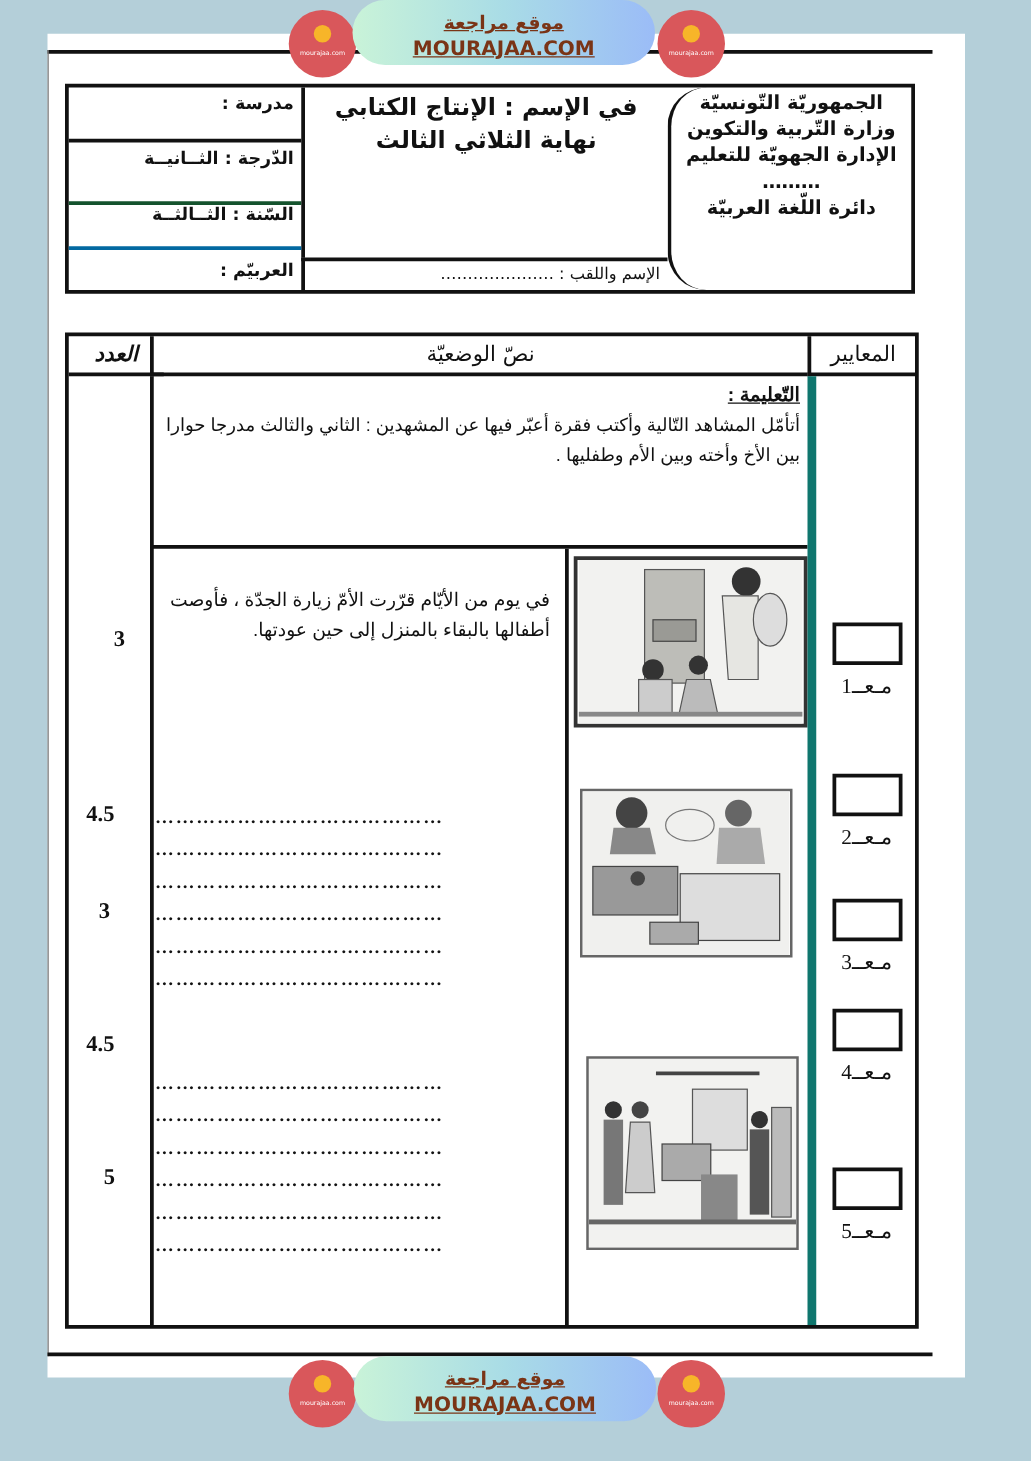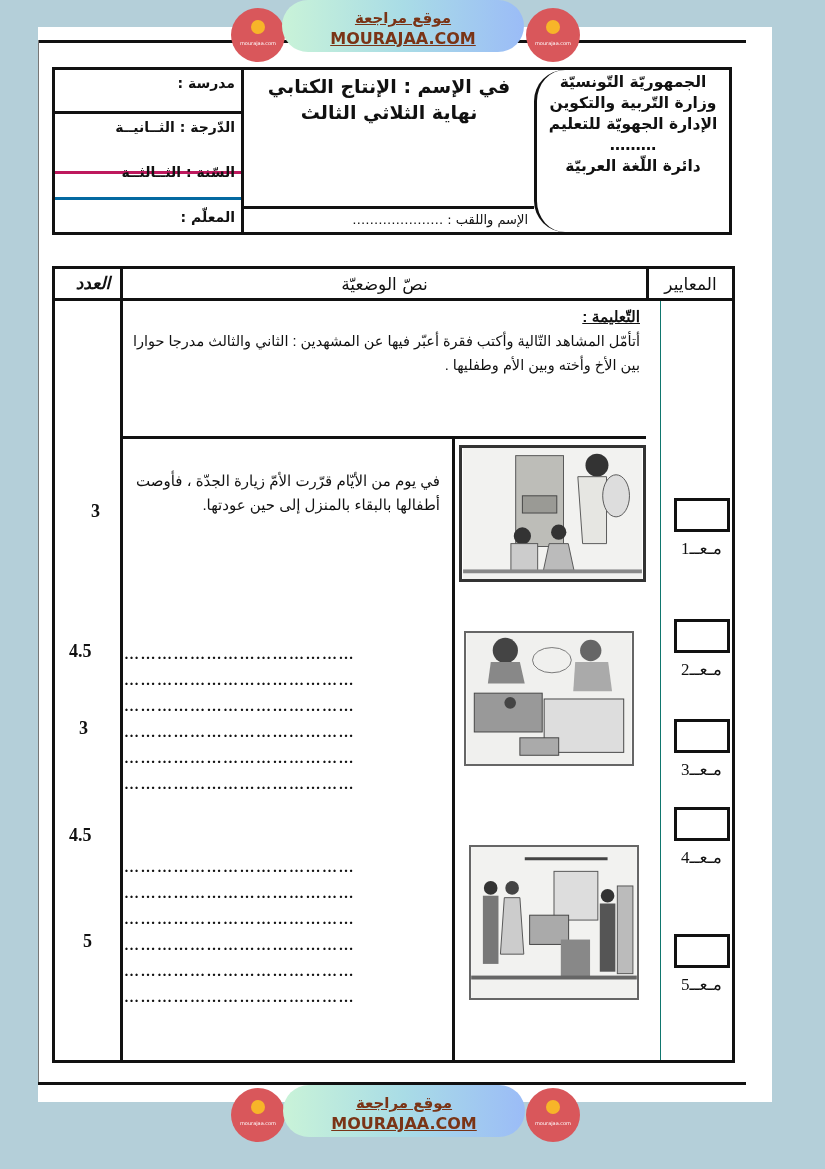--- a/index.html
+++ b/index.html
@@ -21,35 +21,35 @@
     position:absolute; left:52px; top:67px; width:680px; height:168px;
     border:3px solid #111; box-sizing:border-box; direction:rtl;
     font-family:"DejaVu Sans", sans-serif; font-weight:bold; color:#111;
   }
   .hdr .col-right { position:absolute; right:0; top:0; width:195px; height:100%; border-left:3px solid #111; box-sizing:border-box; text-align:center; font-size:15.5px; line-height:21px; padding-top:2px;border-radius:31px; }
   .hdr .col-mid { position:absolute; right:195px; top:0; width:293px; height:136px; border-left:3px solid #111; box-sizing:border-box; text-align:center; font-size:19px; line-height:26px; padding-top:3px; }
   .hdr .name-row { position:absolute; right:195px; top:136px; width:293px; height:26px; border-top:3px solid #111; border-left:3px solid #111; box-sizing:border-box; font-size:13px; font-weight:normal; padding-right:6px; line-height:22px; }
   .hdr .col-left { position:absolute; left:0; top:0; width:186px; height:100%; }
   .hdr .cell { position:absolute; left:0; width:186px; box-sizing:border-box; text-align:right; padding-right:6px; font-size:14px; }
   .hdr .cell.c1 { top:0; height:44px; border-bottom:3px solid #111; line-height:26px; }
-  .hdr .cell.c2 { top:44px; height:60px; border-bottom:3px solid #be185d; line-height:26px; }
+  .hdr .cell.c2 { top:44px; height:50px; border-bottom:3px solid #14532d; line-height:26px; }
   .hdr .cell.c3 { top:89px; height:41px; border-bottom:3px solid #0369a1; line-height:26px; }
   .hdr .cell.c4 { top:136px; height:26px; line-height:22px; }
   .dots-line { letter-spacing:2px; }
 
   
   .mt {
     position:absolute; left:52px; top:266px; width:683px; height:797px;
     border:3px solid #111; box-sizing:border-box; direction:rtl; color:#111;
   }
   .mt .th { position:absolute; top:0; height:32px; border-bottom:3px solid #111; box-sizing:border-box; font-size:17px; text-align:center; line-height:30px; }
   .mt .th.crit { right:0; width:86px; border-left:3px solid #111; }
   .mt .th.text { right:86px; width:526px; border-left:3px solid #111; }
   .mt .th.score { left:0; width:76px;font-style:italic; }
-  .mt .col-crit { position:absolute; right:0; top:32px; width:72px; bottom:0; border-left:1px solid #0f766e; box-sizing:border-box; }
+  .mt .col-crit { position:absolute; right:0; top:32px; width:86px; bottom:0; border-left:7px solid #0f766e; box-sizing:border-box; }
   .mt .col-score { position:absolute; left:0; top:32px; width:68px; bottom:0; border-right:3px solid #111; box-sizing:border-box; direction:ltr; }
   .mt .col-text { position:absolute; right:86px; top:32px; width:526px; bottom:0; }
   .instr { position:absolute; right:0; top:0; width:526px; height:138px; border-bottom:3px solid #111; box-sizing:border-box; padding:4px 6px 0 0; font-size:14.5px; line-height:24px; font-family:"Liberation Sans", sans-serif; }
   .instr .ttl { text-decoration:underline; font-weight:bold; font-size:15.5px; }
   .lower-divider { position:absolute; top:138px; bottom:0; right:191px; width:3px; background:#111; }
   .story { position:absolute; top:168px; right:206px; width:310px; font-family:"Liberation Sans", sans-serif; font-size:15px; line-height:24px; text-align:right; }
   .dot-rows { position:absolute; left:4px; width:316px; font-family:"Liberation Serif", serif; font-size:15px; line-height:20px; direction:ltr; text-align:left; letter-spacing:1.5px; font-weight:bold; }
   .pic { position:absolute; box-sizing:border-box; border:2px solid #666; overflow:hidden; }
   .pic svg { width:100%; height:100%; display:block; }
 
@@ -101,21 +101,21 @@
     <div>نهاية الثلاثي الثالث</div>
   </div>
   <div class="name-row">
     <span>الإسم واللقب :</span>
     <span class="dots-line">…………………</span>
   </div>
   <div class="col-left">
     <div class="cell c1">مدرسة :</div>
     <div class="cell c2">الدّرجة : الثــانيــة</div>
     <div class="cell c3">السّنة : الثــالثــة</div>
-    <div class="cell c4">المعلّم :</div>
+    <div class="cell c4">العربيّم :</div>
   </div>
 </div>
 
 <div class="mt">
   <div class="th crit">المعايير</div>
   <div class="th text">نصّ الوضعيّة</div>
   <div class="th score">العدد</div>
 
   <div class="col-text">
     <div class="instr">

